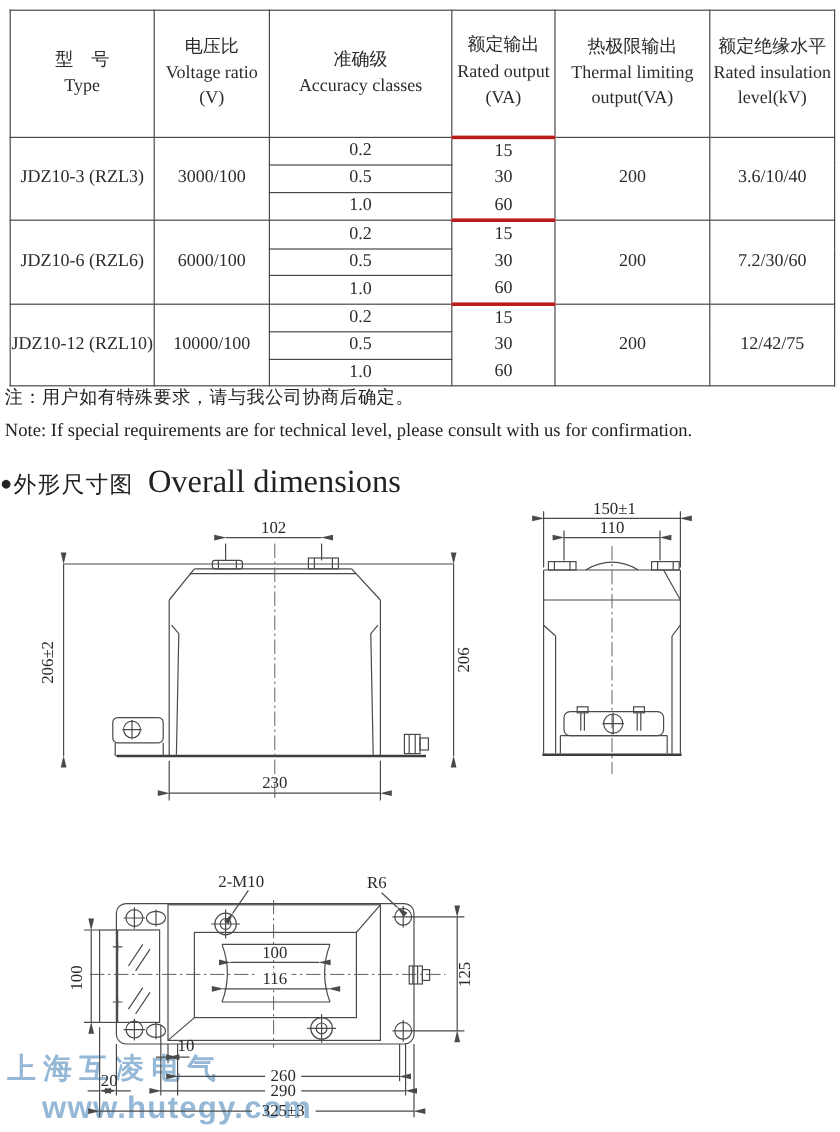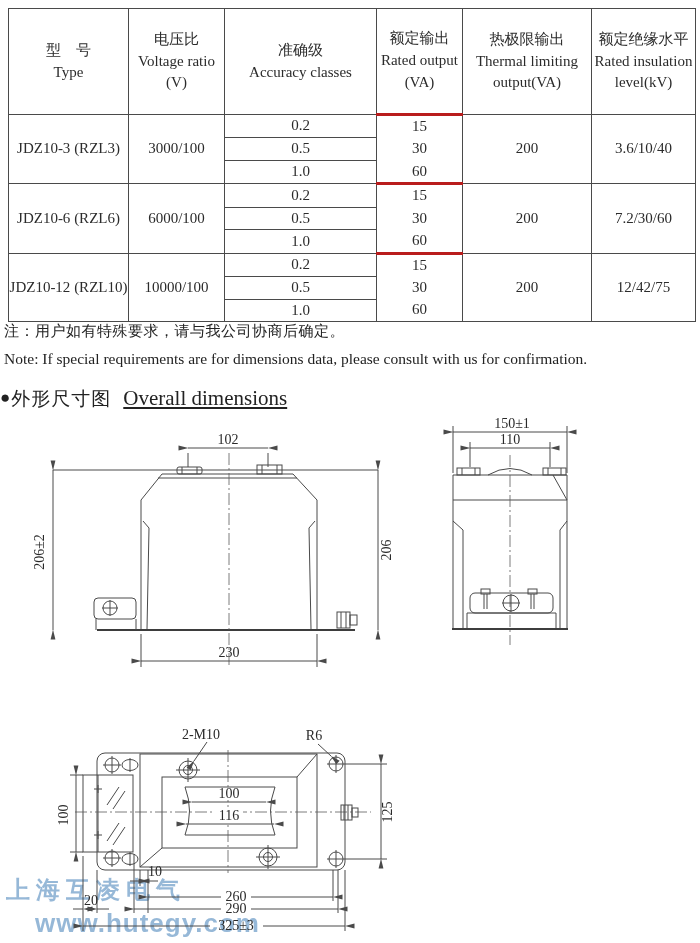--- a/index.html
+++ b/index.html
@@ -22,21 +22,21 @@
 
   
   .note{position:absolute;left:4px;white-space:nowrap;}
   .note-cn{top:322px;font-size:15px;letter-spacing:.5px;}
   .note-en{top:350px;font-size:15.5px;}
 
   
   .section-title{position:absolute;left:0;top:386px;white-space:nowrap;}
   .section-title .bullet{font-size:17px;vertical-align:2px;}
   .section-title .t-cn{font-size:19px;margin-left:1px;letter-spacing:1px;text-align:right;}
-  .section-title .t-en{font-size:21px;margin-left:8px;text-decoration:underline;}
+  .section-title .t-en{font-size:27px;margin-left:8px;}
 
   
   svg{position:absolute;overflow:visible;}
   svg .ln{stroke:#4a4a4a;stroke-width:1;fill:none;}
   svg .thk{stroke:#3d3d3d;stroke-width:2;fill:none;}
   svg .cl{stroke:#5a5a5a;stroke-width:.8;fill:none;stroke-dasharray:12 3 2 3;}
   svg text{font-family:"Liberation Serif","DejaVu Serif",serif;font-size:14px;fill:#2a2a2a;}
   svg text.rot{font-size:14px;}
   .wbg{fill:#fff;stroke:none;}
 
@@ -156,21 +156,21 @@
       </tr>
       <tr class="g-last">
         <td>1.0</td>
         <td class="out">60</td>
       </tr>
     </tbody>
   </table>
   </div>
 
   <div class="note note-cn">注：用户如有特殊要求，请与我公司协商后确定。</div>
-  <div class="note note-en">Note: If special requirements are for dimensions data, please consult with us for confirmation.</div>
+  <div class="note note-en">Note: If special requirements are for technical level, please consult with us for confirmation.</div>
 
   <div class="section-title">
     <span class="bullet">●</span><span class="t-cn">外形尺寸图</span>
     <span class="t-en">Overall dimensions</span>
   </div>
 
   <svg class="svg-layer" style="left:30px;top:420px;" width="400" height="255" viewBox="0 0 400 255">
     <defs>
       <marker id="a1" markerWidth="11" markerHeight="8" refX="0.5" refY="3" orient="auto-start-reverse" markerUnits="userSpaceOnUse">
         <path d="M0,3 L10,0.6 L10,5.4 Z" fill="#4a4a4a"></path>

